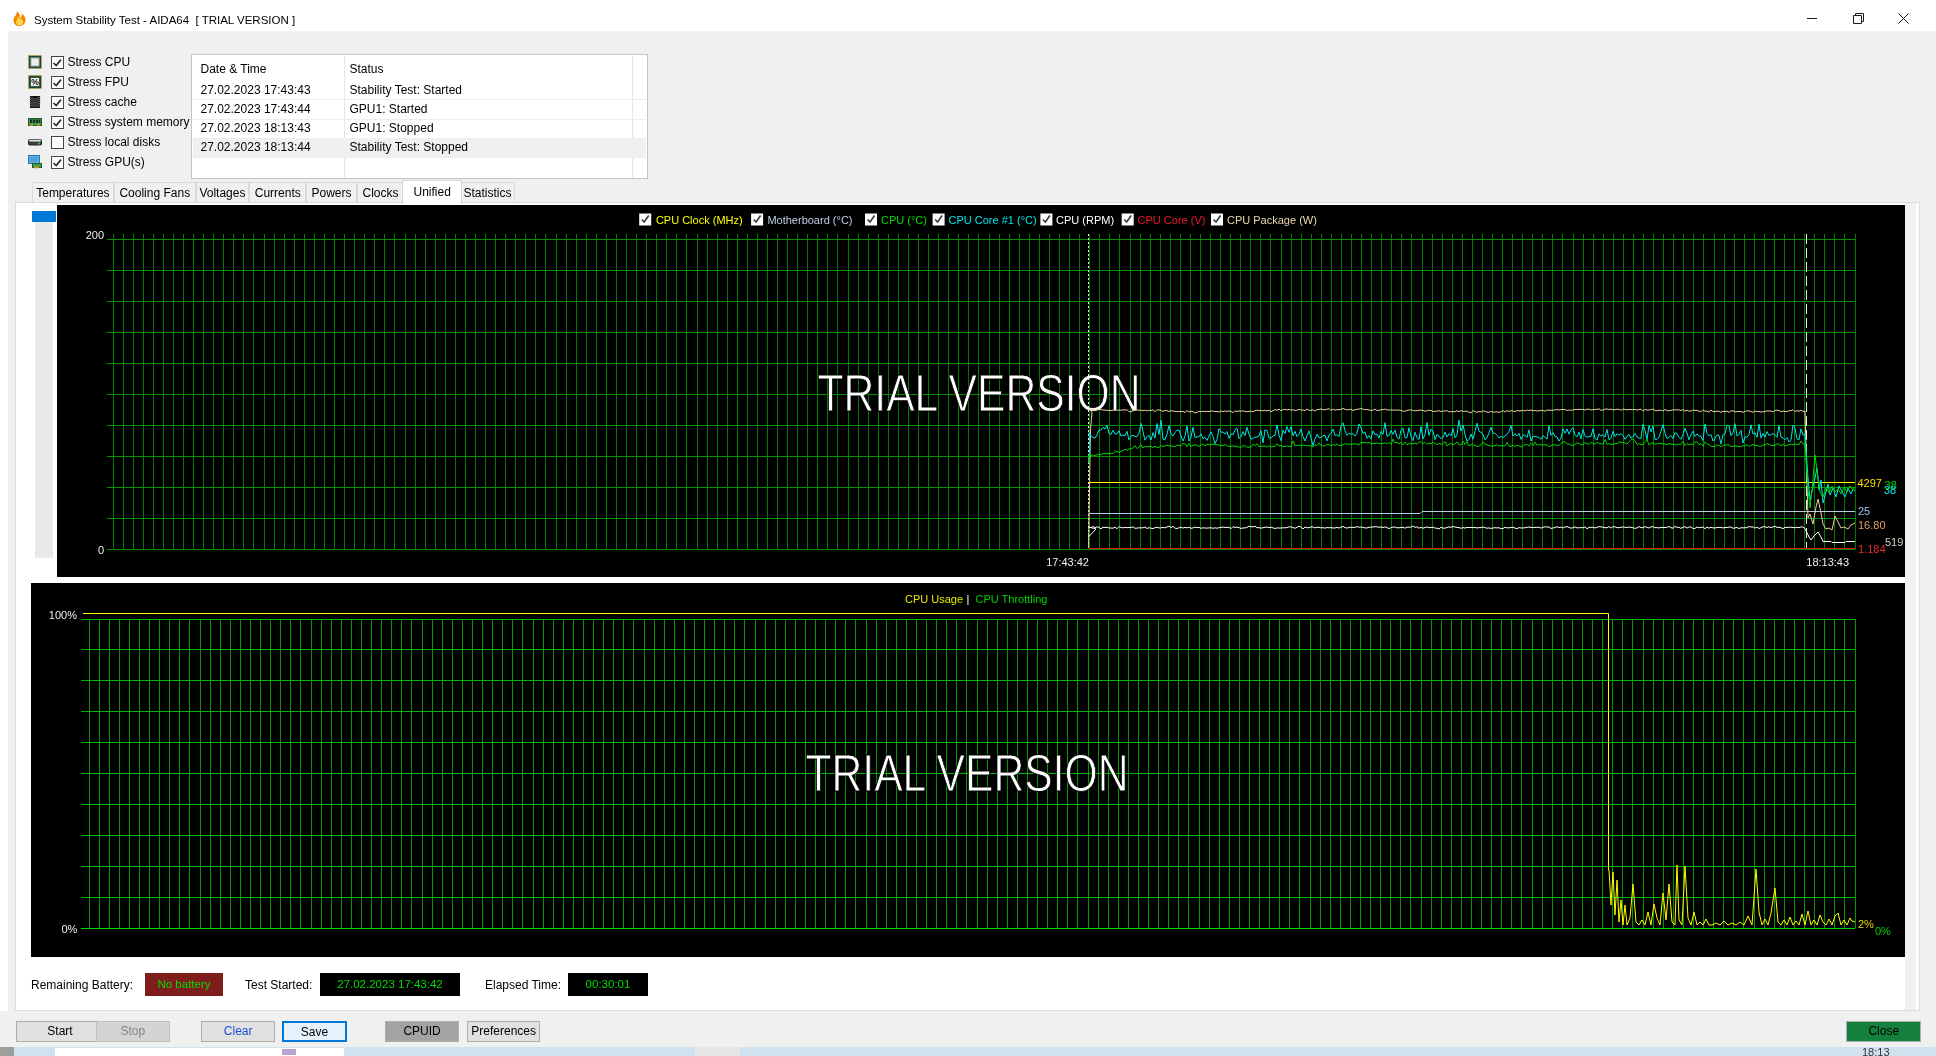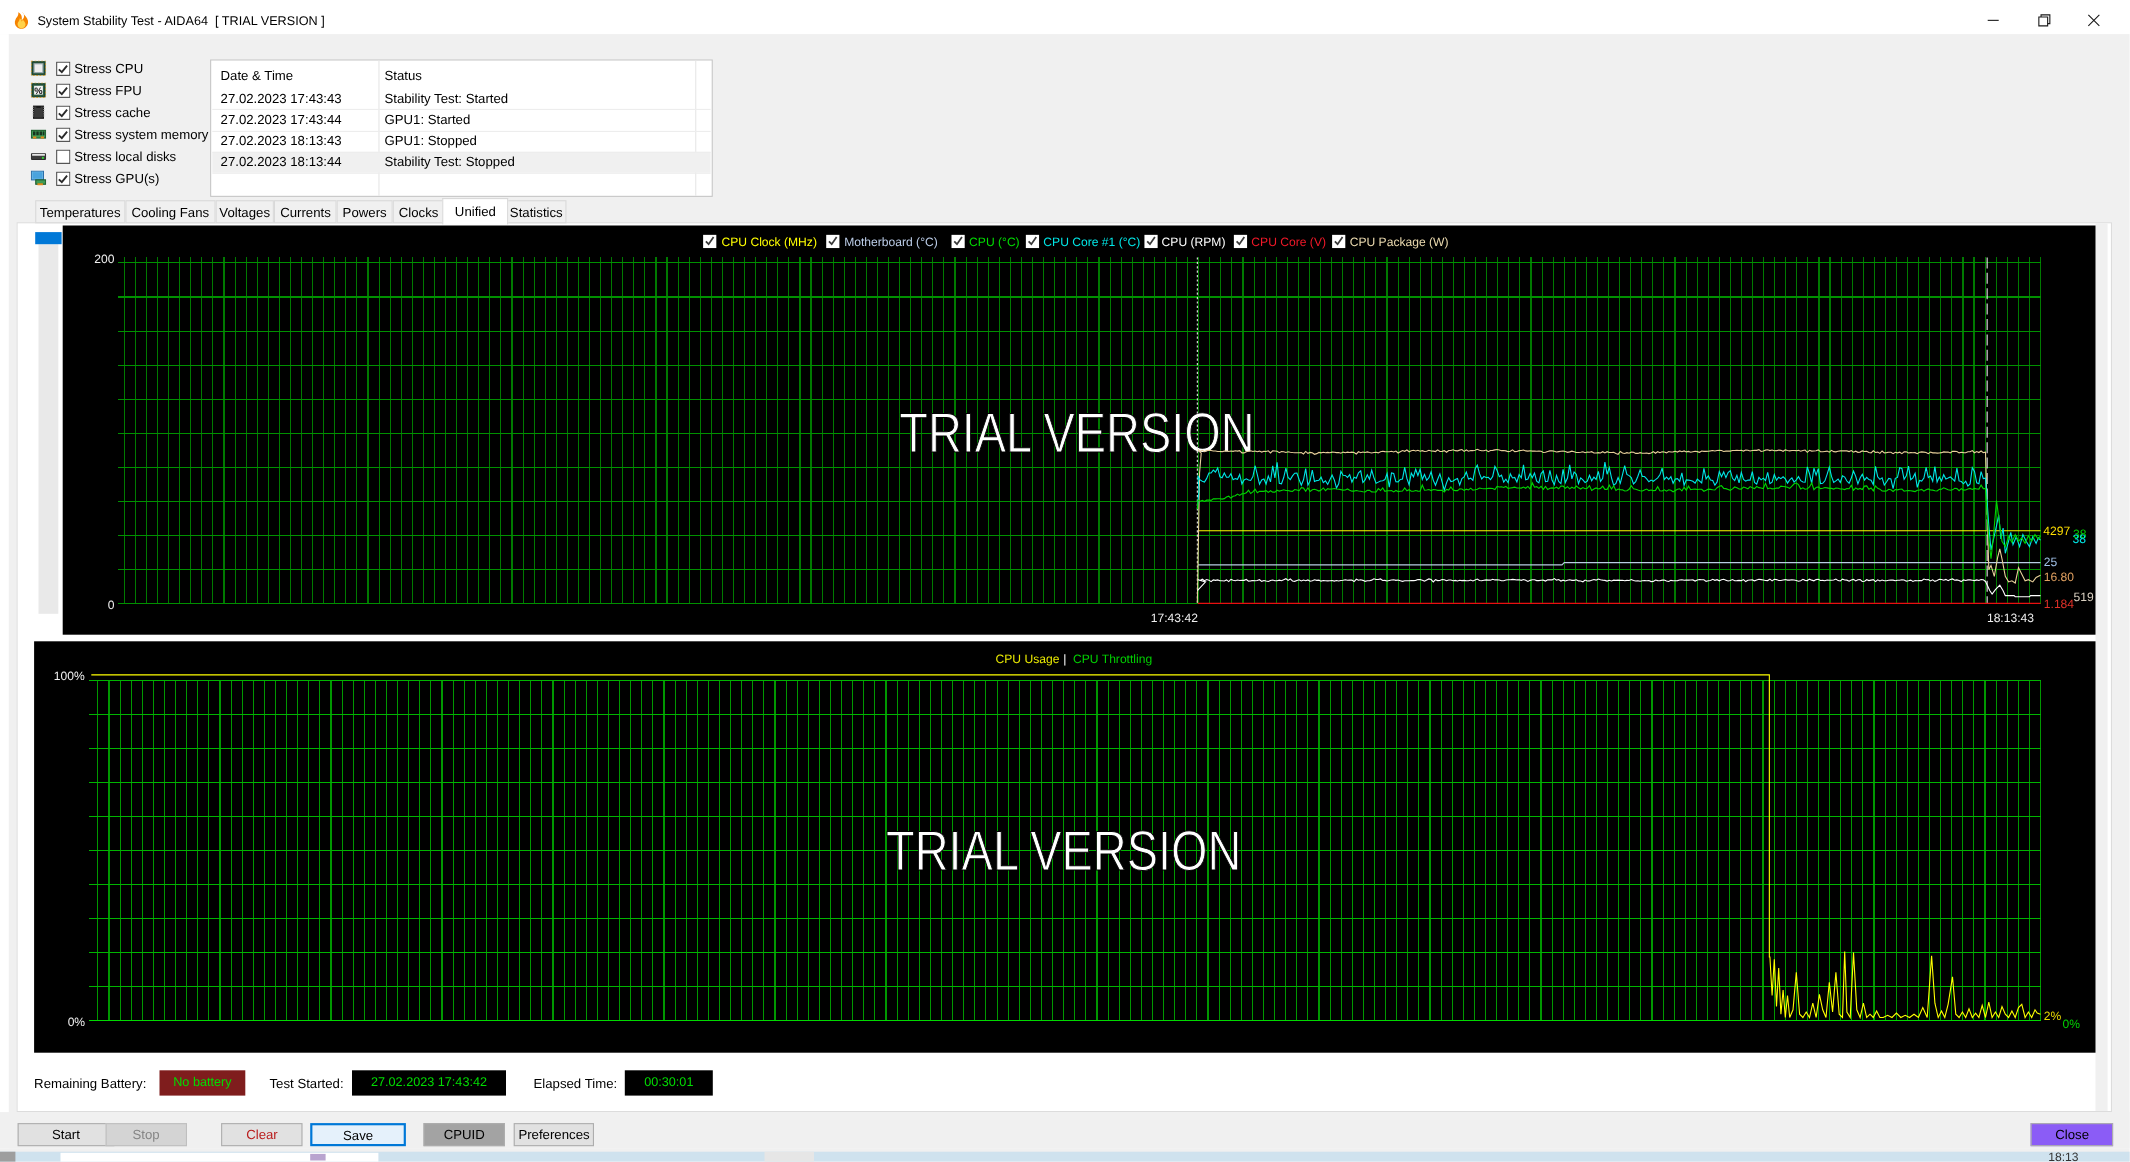--- a/index.html
+++ b/index.html
@@ -200,23 +200,23 @@
 <div class="t12" style="left:31px;top:976px">Remaining Battery:</div>
 <div style="position:absolute;left:145px;top:973px;width:78px;height:23px;background:#7f1d1d;color:#00dd00;font-size:11.5px;line-height:23px;text-align:center;font-family:'Liberation Sans',sans-serif">No battery</div>
 <div class="t12" style="left:245px;top:976px">Test Started:</div>
 <div style="position:absolute;left:320px;top:973px;width:140px;height:23px;background:#000;color:#00dd00;font-size:11.5px;line-height:23px;text-align:center;font-family:'Liberation Sans',sans-serif">27.02.2023 17:43:42</div>
 <div class="t12" style="left:485px;top:976px">Elapsed Time:</div>
 <div style="position:absolute;left:568px;top:973px;width:80px;height:23px;background:#000;color:#00dd00;font-size:11.5px;line-height:23px;text-align:center;font-family:'Liberation Sans',sans-serif">00:30:01</div>
 
 <div style="position:absolute;left:0;top:1011px;width:1936px;height:33px;background:#f0f0f0"></div>
 <div style="position:absolute;left:16px;top:1021px;width:88px;height:21px;background:#e1e1e1;border:1px solid #adadad;color:#000;box-sizing:border-box;font-size:12px;line-height:18px;text-align:center;font-family:'Liberation Sans',sans-serif">Start</div>
 <div style="position:absolute;left:96px;top:1021px;width:73.5px;height:21px;background:#d4d4d4;border:1px solid #bfbfbf;color:#858585;box-sizing:border-box;font-size:12px;line-height:18px;text-align:center;font-family:'Liberation Sans',sans-serif">Stop</div>
-<div style="position:absolute;left:201.4px;top:1021px;width:73.5px;height:21px;background:#e1e1e1;border:1px solid #adadad;color:#b91c1c;box-sizing:border-box;font-size:12px;line-height:18px;text-align:center;font-family:'Liberation Sans',sans-serif">Clear</div>
-<div style="position:absolute;left:282px;top:1021px;width:87px;height:21px;background:#e5f1fb;border:2px solid #0078d7;color:#000;box-sizing:border-box;font-size:12px;line-height:18px;text-align:center;font-family:'Liberation Sans',sans-serif">Save</div>
+<div style="position:absolute;left:201.4px;top:1021px;width:73.5px;height:21px;background:#e1e1e1;border:1px solid #adadad;color:#1d4ed8;box-sizing:border-box;font-size:12px;line-height:18px;text-align:center;font-family:'Liberation Sans',sans-serif">Clear</div>
+<div style="position:absolute;left:282px;top:1021px;width:65px;height:21px;background:#e5f1fb;border:2px solid #0078d7;color:#000;box-sizing:border-box;font-size:12px;line-height:18px;text-align:center;font-family:'Liberation Sans',sans-serif">Save</div>
 <div style="position:absolute;left:385.3px;top:1021px;width:73.5px;height:21px;background:#a3a3a3;border:1px solid #adadad;color:#000;box-sizing:border-box;font-size:12px;line-height:18px;text-align:center;font-family:'Liberation Sans',sans-serif">CPUID</div>
 <div style="position:absolute;left:466.9px;top:1021px;width:73.5px;height:21px;background:#e1e1e1;border:1px solid #adadad;color:#000;box-sizing:border-box;font-size:12px;line-height:18px;text-align:center;font-family:'Liberation Sans',sans-serif">Preferences</div>
-<div style="position:absolute;left:1846.3px;top:1021px;width:75px;height:21px;background:#8b5cf6;border:1px solid #adadad;color:#000;box-sizing:border-box;font-size:12px;line-height:18px;text-align:center;font-family:'Liberation Sans',sans-serif">Close</div>
+<div style="position:absolute;left:1846.3px;top:1021px;width:75px;height:21px;background:#15803d;border:1px solid #adadad;color:#000;box-sizing:border-box;font-size:12px;line-height:18px;text-align:center;font-family:'Liberation Sans',sans-serif">Close</div>
 <div style="position:absolute;left:0;top:1044px;width:1936px;height:12px;background:#f0f0f0"></div>
 <div style="position:absolute;left:0;top:1047px;width:1936px;height:9px;background:#cfe2ee"></div>
 <div style="position:absolute;left:0;top:1047px;width:14px;height:9px;background:#9e9e9e"></div>
 <div style="position:absolute;left:55px;top:1048px;width:289px;height:8px;background:#fff"></div>
 <div style="position:absolute;left:282px;top:1049px;width:14px;height:6px;background:#b9a4cf"></div>
 <div style="position:absolute;left:695px;top:1047px;width:45px;height:9px;background:#e6e6e6"></div>
 <div style="position:absolute;left:1862px;top:1046px;height:10px;font-size:11px;color:#333;font-family:'Liberation Sans',sans-serif;overflow:hidden">18:13</div>
 </body></html>

